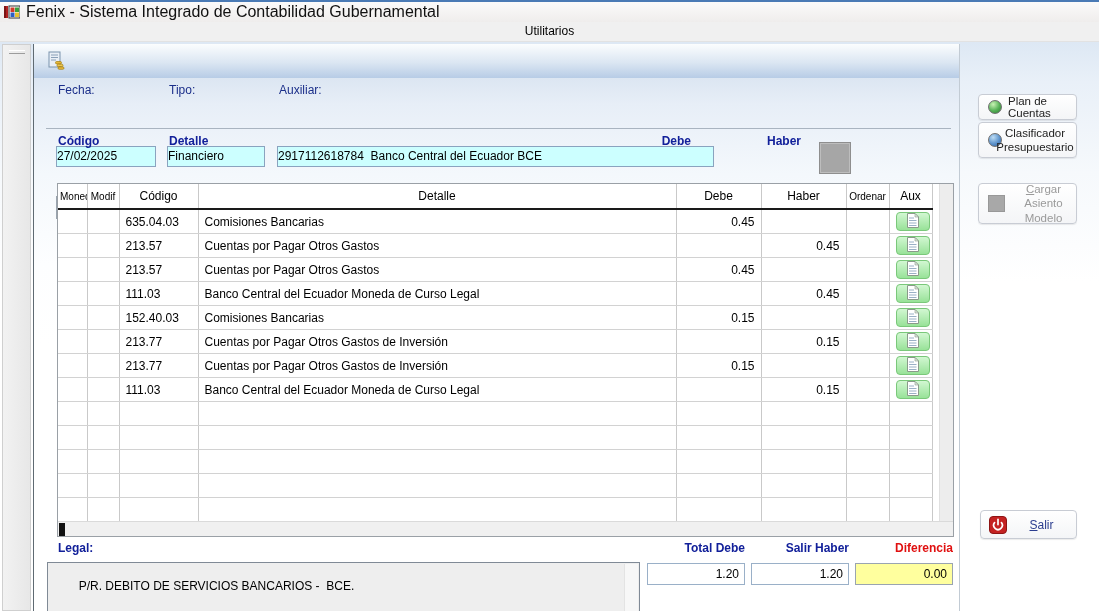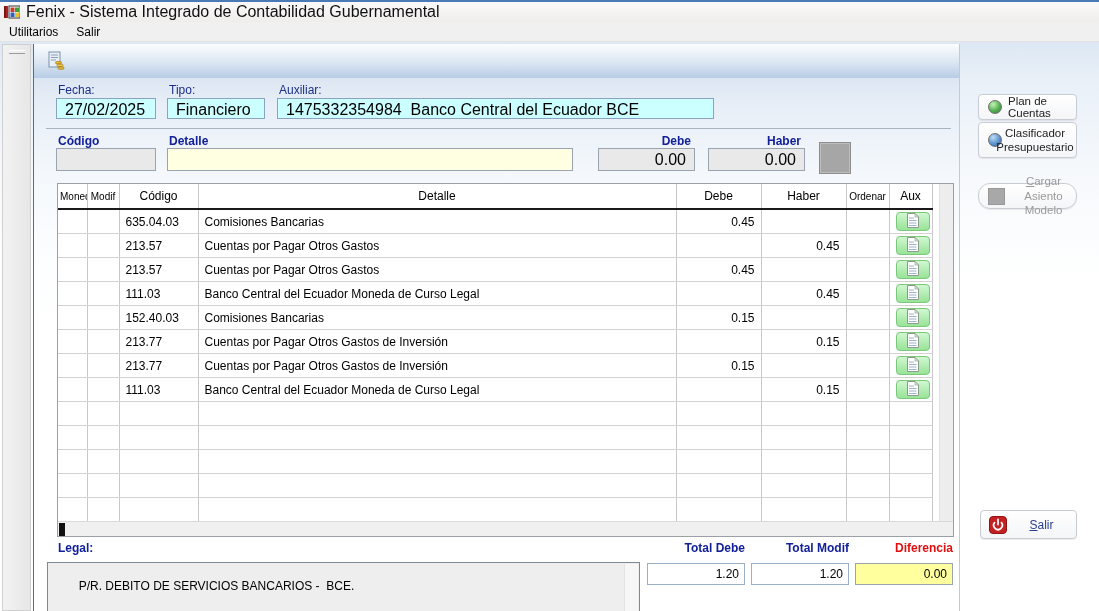--- a/index.html
+++ b/index.html
@@ -8,21 +8,21 @@
 
   
   .titlebar{position:absolute;left:0;top:0;width:1099px;height:22px;
     background:linear-gradient(180deg,#fbfafa,#efedec);
     border-top:2px solid #4a7ab5;display:flex;align-items:center;box-sizing:border-box;}
   .app-icon{width:16px;height:16px;margin:0 6px 0 4px;}
   .title-text{font-size:16px;color:#111;}
 
   
   .menubar{position:absolute;left:0;top:22px;width:1099px;height:20px;background:#f0f0f0;
-    display:flex;align-items:center;border-bottom:1px solid #e2e2e2;box-sizing:border-box;}
+    display:flex;align-items:center;border-bottom:1px solid #e2e2e2;box-sizing:border-box;flex-direction:column;}
   .menu-item{padding:2px 9px;color:#000;}
 
   
   .app-body{position:absolute;left:0;top:42px;width:1099px;height:569px;
     background:linear-gradient(180deg,#dde8f4 0px,#e9f0f8 40px,#f6f9fc 130px,#ffffff 240px);}
 
   .left-strip{position:absolute;left:2px;top:2px;width:29px;height:567px;
     background:linear-gradient(90deg,#f2f2f2,#e7e7e7);border:1px solid #cfcfcf;box-sizing:border-box;}
   .left-grip{position:absolute;left:6px;top:5px;width:16px;height:2px;border-top:1px solid #fff;border-bottom:1px solid #9c9c9c;}
 
@@ -31,21 +31,21 @@
     background:linear-gradient(180deg,#dce6f2 34px,#e7eef7 60px,#f4f8fc 130px,#fdfeff 220px,#ffffff 300px);}
   .toolbar-band{position:absolute;left:0;top:0;width:925px;height:34px;
     background:linear-gradient(180deg,#fbfdfe,#dbe6f2 55%,#b7cce6);}
   .toolbar-icon{position:absolute;left:12px;top:7px;width:20px;height:20px;}
 
   
   .lbl{position:absolute;color:#1b2f8a;text-align:center;}
   .lbl-bold{position:absolute;color:#12209a;font-weight:bold;}
   .lbl-red{position:absolute;color:#e01010;font-weight:bold;}
   .field{position:absolute;box-sizing:border-box;border:1px solid #8aa3bf;background:#ccffff;
-    font-family:"Liberation Sans",sans-serif;font-size:16px;padding:2px 8px;white-space:pre;overflow:hidden;}
+    font-family:"Liberation Sans",sans-serif;font-size:12px;padding:2px 0;white-space:pre;overflow:hidden;margin-top:48px;}
   .field-gray{background:#e9e9e9;border:1px solid #9aa4af;}
   .field-yellow{background:#ffffe1;border:1px solid #9aa4af;}
   .num{text-align:right;}
   .separator{position:absolute;height:1px;background:#a9b4c0;}
   .square-btn{position:absolute;background:#a6a6a6;border:1px solid #8e8e8e;box-shadow:inset 0 0 0 1px #bdbdbd;}
 
   
   .grid-container{position:absolute;left:23px;top:139px;width:897px;height:354px;
     border:1px solid #9aa0a6;background:#fff;box-sizing:border-box;overflow:hidden;}
   table.grid{border-collapse:collapse;table-layout:fixed;width:874px;}
@@ -123,21 +123,21 @@
           <rect x="11" y="13.2" width="6" height="2.4" rx="1.2" fill="#f0c84e" stroke="#a07c10" stroke-width="0.7"></rect>
           <rect x="12" y="15.9" width="6" height="2.4" rx="1.2" fill="#e8b83a" stroke="#a07c10" stroke-width="0.7"></rect>
         </svg>
       </div>
 
       <div class="lbl" style="left:24px;top:39px;">Fecha:</div>
       <div class="lbl" style="left:135px;top:39px;">Tipo:</div>
       <div class="lbl" style="left:245px;top:39px;">Auxiliar:</div>
       <div class="field" style="left:22px;top:54px;width:100px;height:21px;">27/02/2025</div>
       <div class="field" style="left:133px;top:54px;width:98px;height:21px;">Financiero</div>
-      <div class="field" style="left:243px;top:54px;width:437px;height:21px;">1475332354984  Banco Central del Ecuador BCE</div>
+      <div class="field" style="left:243px;top:54px;width:437px;height:21px;">2917112618784  Banco Central del Ecuador BCE</div>
 
       <div class="separator" style="left:12px;top:84px;width:905px;"></div>
 
       <div class="lbl-bold" style="left:24px;top:90px;">Código</div>
       <div class="lbl-bold" style="left:135px;top:90px;">Detalle</div>
       <div class="lbl-bold" style="left:564px;top:90px;width:93px;text-align:right;">Debe</div>
       <div class="lbl-bold" style="left:674px;top:90px;width:93px;text-align:right;">Haber</div>
       <div class="field field-gray" style="left:22px;top:104px;width:100px;height:23px;"></div>
       <div class="field field-yellow" style="left:133px;top:104px;width:406px;height:23px;"></div>
       <div class="field field-gray num" style="left:564px;top:104px;width:97px;height:23px;">0.00</div>
@@ -406,39 +406,39 @@
           <div class="h-thumb"></div>
         </div>
       </div>
 
       <div class="lbl-bold" style="left:24px;top:497px;">Legal:</div>
       <div class="glosa-box">
         <span>P/R. DEBITO DE SERVICIOS BANCARIOS -  BCE.</span>
         <div class="glosa-scroll"></div>
       </div>
       <div class="lbl-bold" style="left:613px;top:497px;width:98px;text-align:right;">Total Debe</div>
-      <div class="lbl-bold" style="left:717px;top:497px;width:98px;text-align:right;">Total Modif</div>
+      <div class="lbl-bold" style="left:717px;top:497px;width:98px;text-align:right;">Salir Haber</div>
       <div class="lbl-red" style="left:821px;top:497px;width:98px;text-align:right;">Diferencia</div>
       <div class="total-input" style="left:613px;">1.20</div>
       <div class="total-input" style="left:717px;">1.20</div>
       <div class="total-input diff" style="left:821px;">0.00</div>
     </div>
 
     <div class="side-btn" style="left:978px;top:52px;width:99px;height:26px;">
       <span class="sphere sphere-green"></span>
       <span>Plan de Cuentas</span>
     </div>
     <div class="side-btn" style="left:978px;top:80px;width:99px;height:36px;">
       <span class="sphere sphere-blue"></span>
       <span class="txt2" style="margin-left:-14px;">
         <span>Clasificador</span><br>
         <span>Presupuestario</span>
       </span>
     </div>
-    <div class="side-btn" style="left:978px;top:141px;width:99px;height:26px;border-radius:12px;">
+    <div class="side-btn" style="left:978px;top:141px;width:99px;height:41px;">
       <span class="gray-sq"></span>
       <span class="txt2 disabled-txt">
         <u>C</u><span>argar Asiento</span><br>
         <span>Modelo</span>
       </span>
     </div>
     <div class="side-btn" style="left:980px;top:468px;width:97px;height:29px;">
       <svg class="power-icon" viewBox="0 0 18 18">
         <rect x="0.5" y="0.5" width="17" height="17" rx="3.5" fill="#c42222" stroke="#8e1414"></rect>
         <path d="M5.6 6.6 a4.3 4.3 0 1 0 6.8 0" stroke="#fff" stroke-width="1.7" fill="none" stroke-linecap="round"></path>

